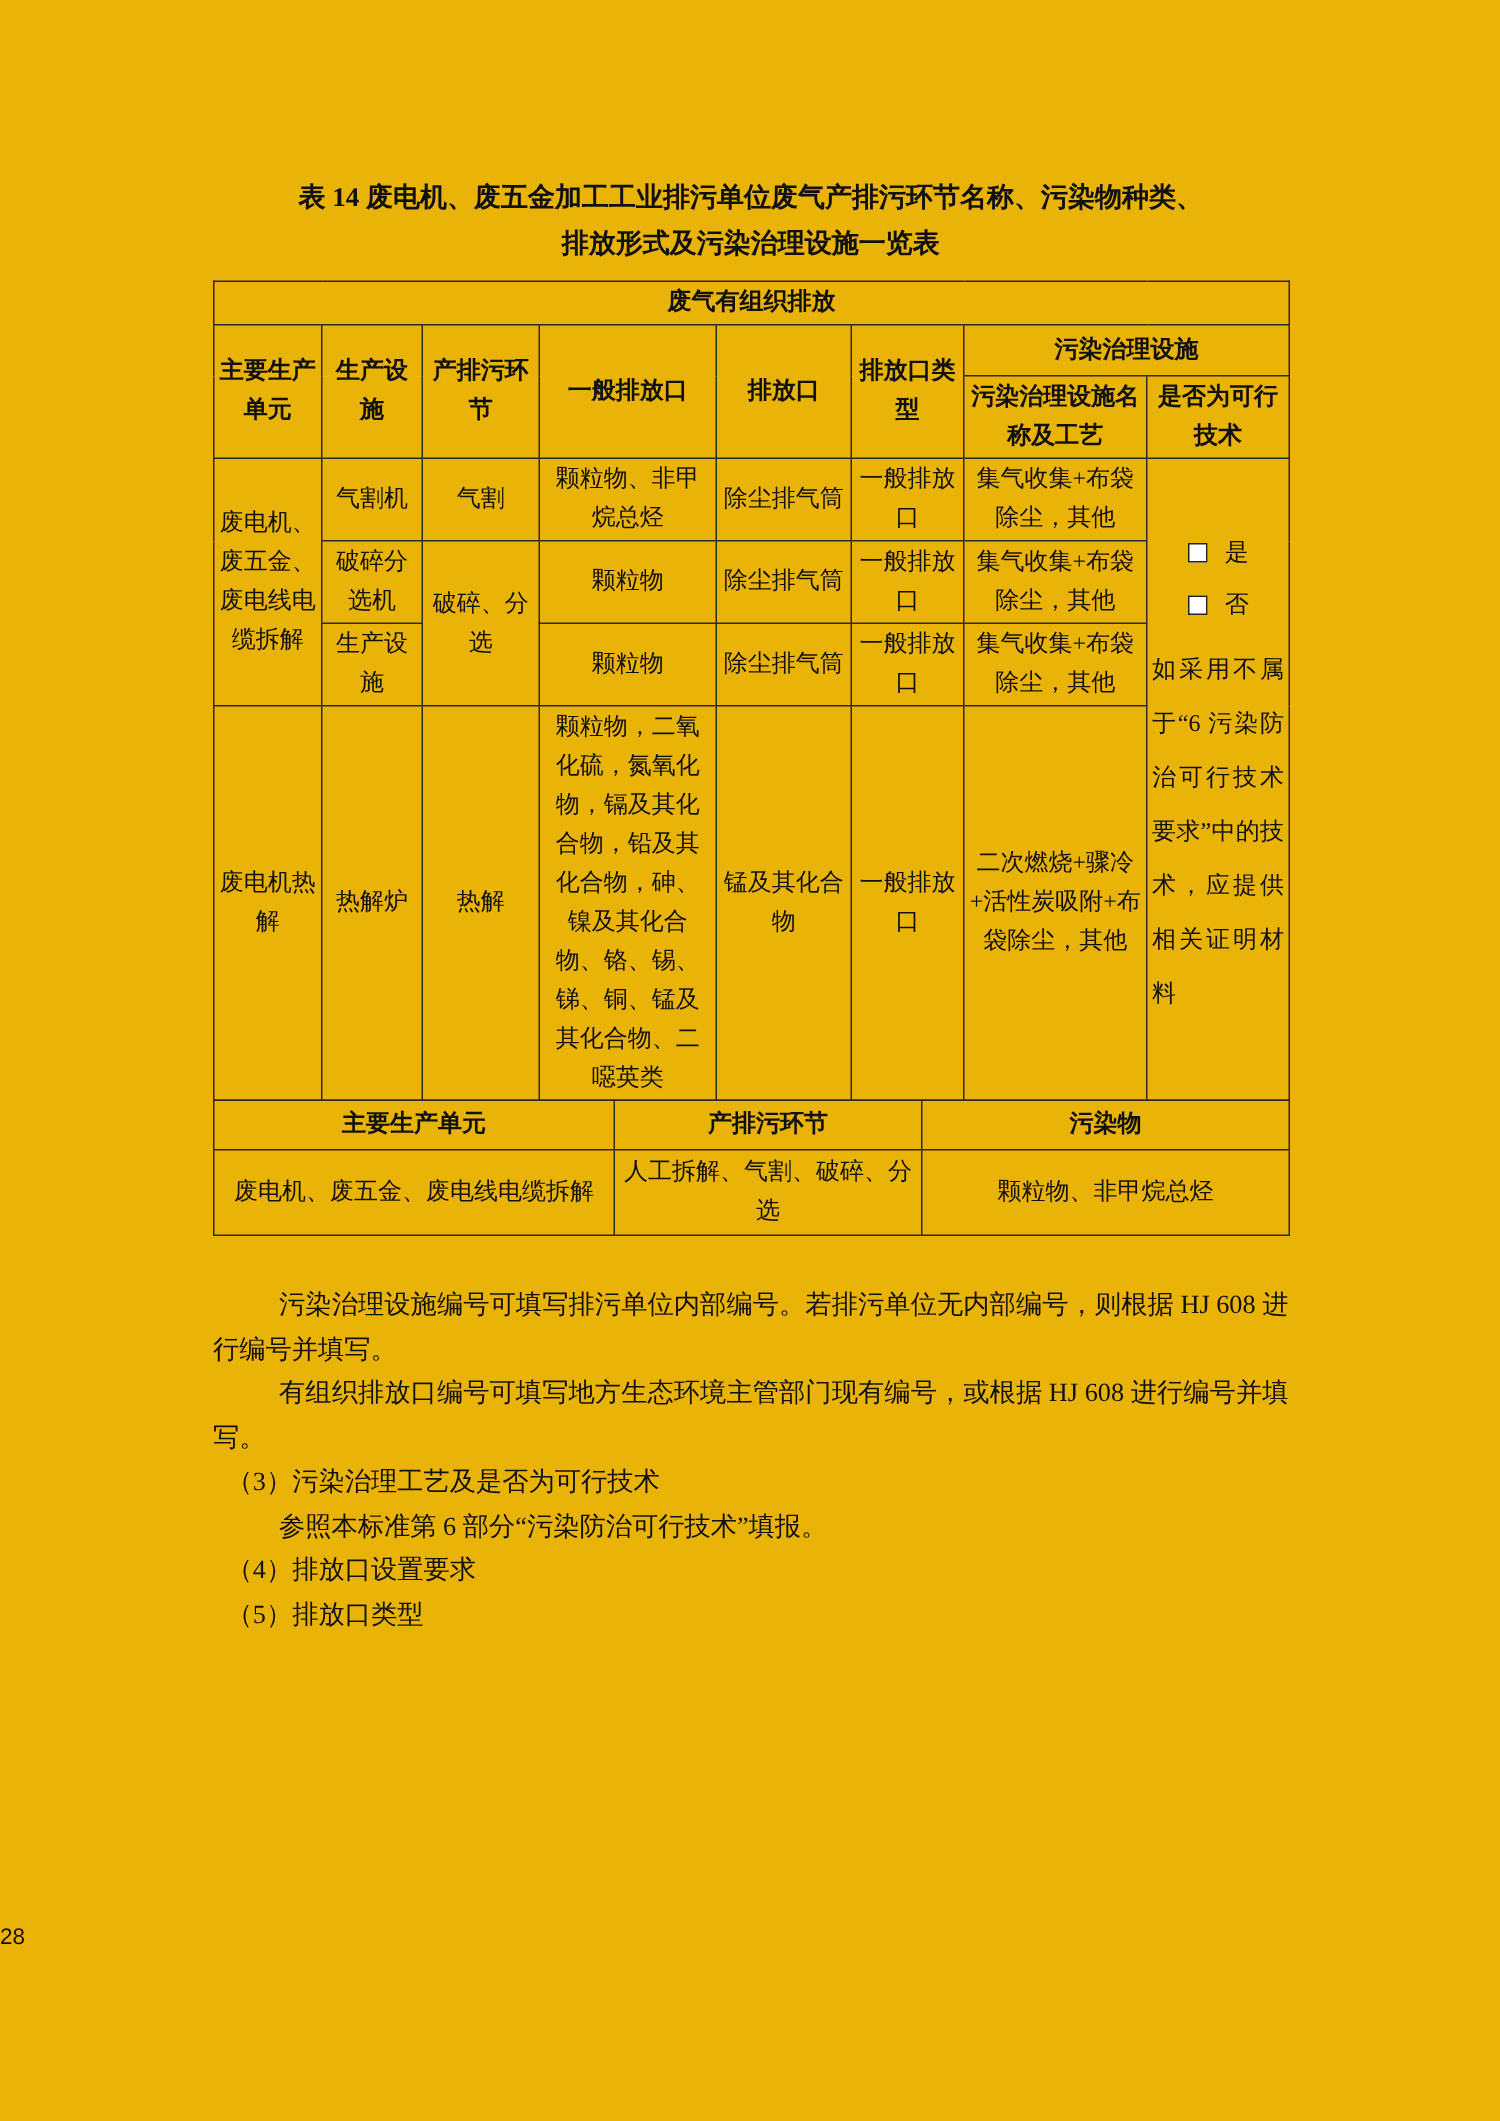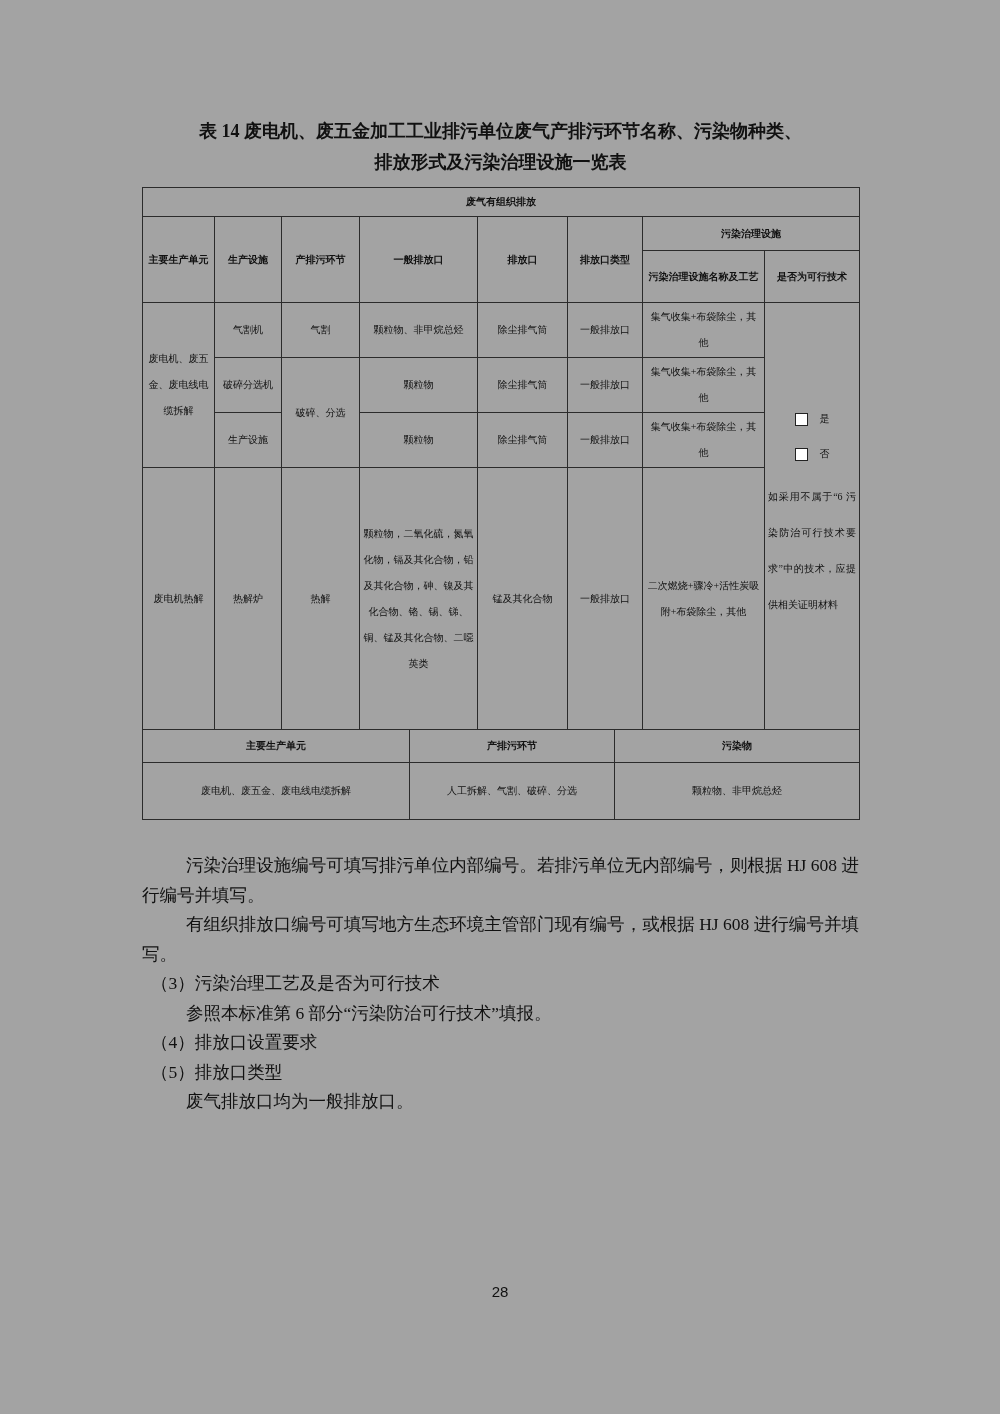--- a/index.html
+++ b/index.html
@@ -1,21 +1,21 @@
 <!DOCTYPE html>
 <html><head>
 <meta charset="utf-8">
 <style>
   * { box-sizing: border-box; }
   html, body { margin: 0; padding: 0; background: #ffffff; }
   .page {
     position: relative;
     width: 1000px;
     height: 1414px;
-    background: #a3a3a3;
+    background: #eab308;
     font-family: "Liberation Serif", "DejaVu Serif", serif;
     color: #111111;
     overflow: hidden;
   }
   .content {
     position: absolute;
     left: 142px;
     top: 116px;
     width: 717px;
   }
@@ -28,21 +28,21 @@
   }
   table.tbl {
     border-collapse: collapse;
     table-layout: fixed;
     width: 717px;
   }
   table.tbl td {
     border: 1px solid #2b2b2b;
     text-align: center;
     vertical-align: middle;
-    font-size: 10px;
+    font-size: 16px;
     line-height: 26px;
     padding: 1px 3px;
     overflow: hidden;
   }
   tr.banner-row td { font-weight: bold; height: 29px; line-height: 22px; }
   tr.h1 td { font-weight: bold; }
   tr.h1 { height: 34px; }
   tr.h2 { height: 52px; }
   tr.h2 td { font-weight: bold; }
   tr.d52 { height: 52px; }
@@ -81,21 +81,21 @@
     line-height: 29.5px;
   }
   .paragraphs p { margin: 0; }
   .paragraphs p.head { text-indent: 9px; text-align: left; }
   .paragraphs p.body { text-indent: 44px; text-align: justify; }
   .page-number {
     position: absolute;
     top: 1283px;
     left: 0;
     width: 100%;
-    text-align: center;
+    text-align: left;
     font-family: "Liberation Sans", "DejaVu Sans", sans-serif;
     font-size: 15px;
     color: #111111;
   }
 </style>
 </head>
 <body>
 
 <div class="page">
   <div class="content">
@@ -200,19 +200,18 @@
       </tbody>
     </table>
 
     <div class="paragraphs">
       <p class="body">污染治理设施编号可填写排污单位内部编号。若排污单位无内部编号，则根据 HJ 608 进行编号并填写。</p>
       <p class="body">有组织排放口编号可填写地方生态环境主管部门现有编号，或根据 HJ 608 进行编号并填写。</p>
       <p class="head">（3）污染治理工艺及是否为可行技术</p>
       <p class="body">参照本标准第 6 部分“污染防治可行技术”填报。</p>
       <p class="head">（4）排放口设置要求</p>
       <p class="head">（5）排放口类型</p>
-      <p class="body">废气排放口均为一般排放口。</p>
     </div>
 
   </div>
 
   <div class="page-number">28</div>
 </div>
 
 </body></html>

